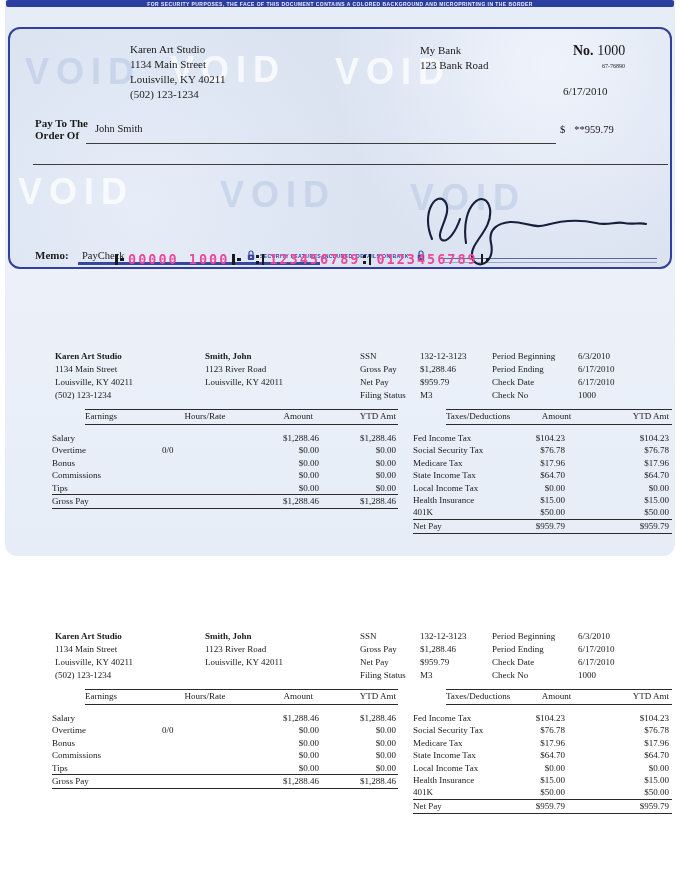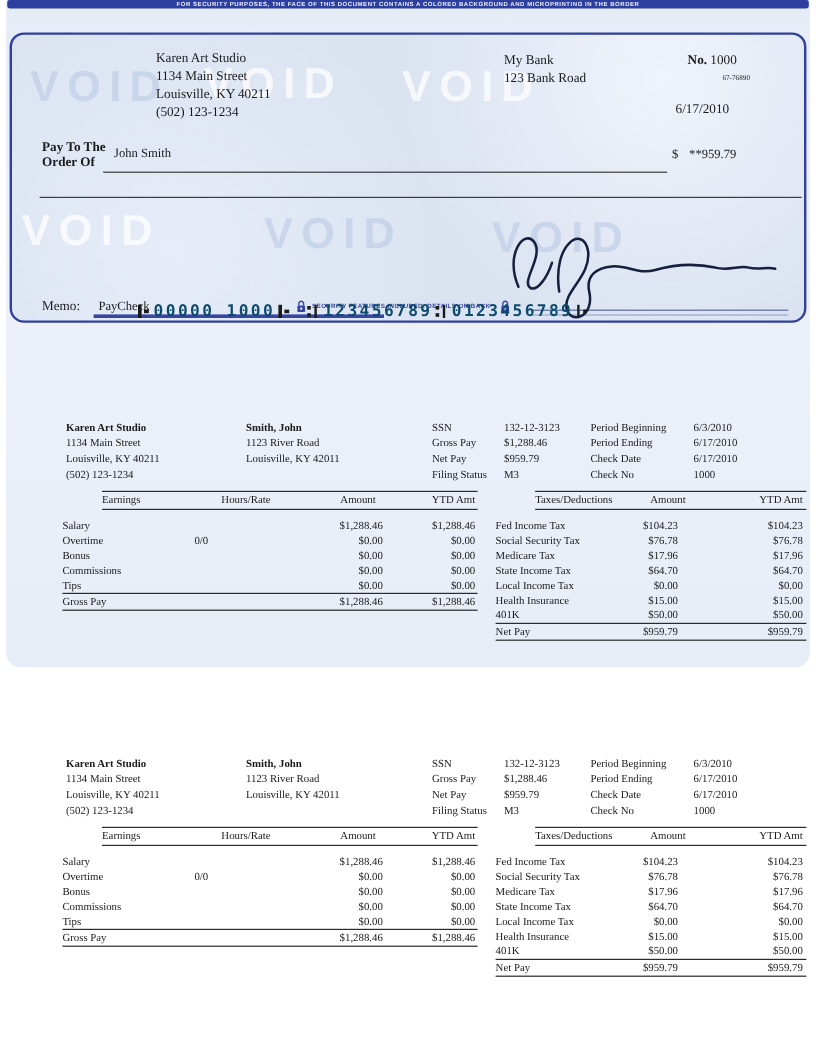--- a/index.html
+++ b/index.html
@@ -24,45 +24,45 @@
                     radial-gradient(circle at 20% 75%,#e6edf8 0%,rgba(230,237,248,0) 40%),
                     #dbe3f1;}
   .void{position:absolute;font-family:"Liberation Sans",sans-serif;font-weight:bold;
         font-size:36px;letter-spacing:7px;pointer-events:none;}
   .void.w{color:rgba(255,255,255,.72);}
   .void.b{color:rgba(183,198,226,.55);}
 
   .ck-txt{position:absolute;white-space:pre;line-height:15px;font-size:11px;}
   .ck-company{left:120px;top:13px;}
   .ck-bank{left:410px;top:14px;}
-  .ck-no{left:563px;top:14px;font-size:11px;}
+  .ck-no{left:563px;top:14px;font-size:14px;}
   .ck-no b{font-weight:bold;}
   .ck-fraction{left:592px;top:34px;font-size:6px;line-height:6px;}
   .ck-date{left:553px;top:55px;}
   .ck-payto{left:25px;top:89px;font-weight:bold;font-size:11px;line-height:11.5px;}
   .ck-payee{left:85px;top:94px;font-size:10.5px;line-height:12px;}
   .ck-nameline{position:absolute;left:76px;top:114px;width:470px;height:0;border-top:1px solid #3c3c3c;}
   .ck-amount{left:550px;top:93px;font-size:10.5px;display:flex;gap:9px;}
   .ck-words{left:25px;top:119px;font-size:10.5px;}
   .ck-wordsline{position:absolute;left:23px;top:135px;width:635px;height:0;border-top:1px solid #3c3c3c;}
   .ck-address{left:80px;top:147px;font-size:10.5px;line-height:15.5px;}
-  .ck-memo-label{left:25px;top:219px;font-weight:normal;font-size:11px;}
+  .ck-memo-label{left:25px;top:219px;font-weight:bold;font-size:11px;}
   .ck-memo-value{left:72px;top:219px;font-size:10.5px;}
   .ck-memoline{position:absolute;left:68px;top:233px;width:242px;height:2.5px;background:#3646a3;}
   .ck-security{position:absolute;left:237px;top:221px;display:flex;align-items:center;gap:5px;}
   .ck-security .sectext{font-family:"Liberation Sans",sans-serif;font-size:5.2px;font-weight:bold;
                         color:#3646a3;letter-spacing:.35px;white-space:nowrap;width:152px;}
   .ck-sigline{position:absolute;left:433px;top:229px;width:214px;height:3px;
               border-top:1px solid #5a6aa0;border-bottom:1px solid #9aa8c8;}
   .ck-signature{position:absolute;left:400px;top:148px;}
 
   
   .micr{position:absolute;left:112px;top:251px;height:16px;display:flex;align-items:center;
         font-family:"DejaVu Sans Mono",monospace;font-weight:bold;font-size:13.5px;
-        letter-spacing:2px;color:#0c4a6e;}
+        letter-spacing:2px;color:#ec4899;}
   .micr .gap{display:inline-block;width:8px;}
   .msym{display:inline-block;position:relative;width:10px;height:13px;margin:0 3px;}
   .msym i{position:absolute;background:#1a1a1a;}
   .onus .p1{left:0;top:1px;width:2.5px;height:11px;}
   .onus .p2{left:5px;top:5px;width:3.5px;height:3.5px;}
   .transit .p1{left:0;top:2px;width:3px;height:3px;}
   .transit .p2{left:0;top:8px;width:3px;height:3px;}
   .transit .p3{left:5.5px;top:1px;width:2.5px;height:11px;}
 
   

